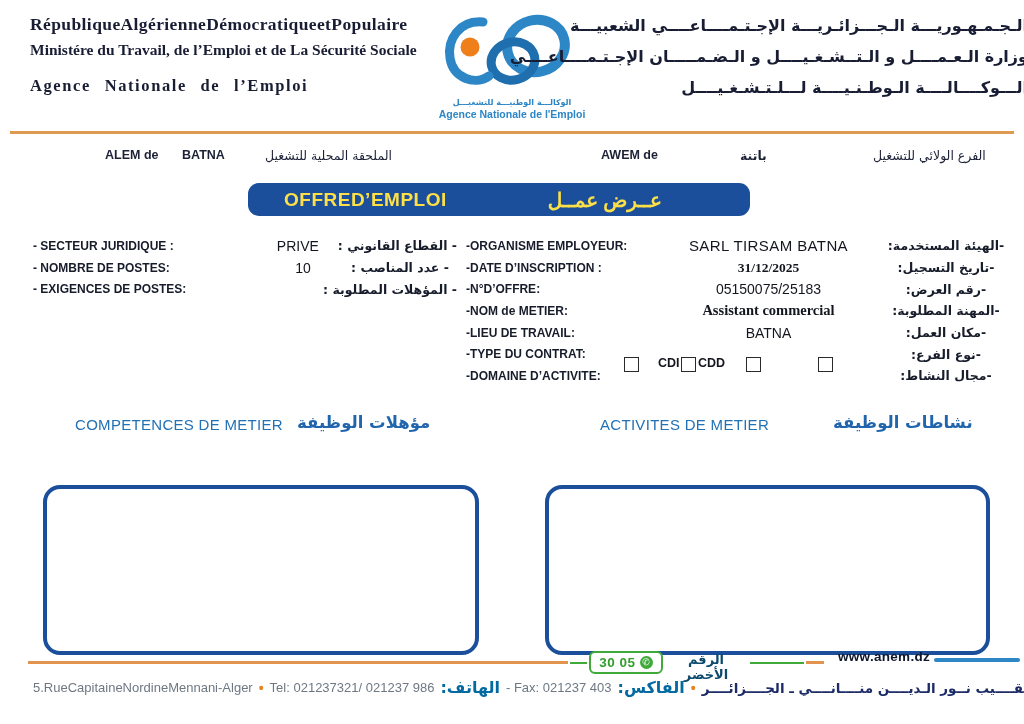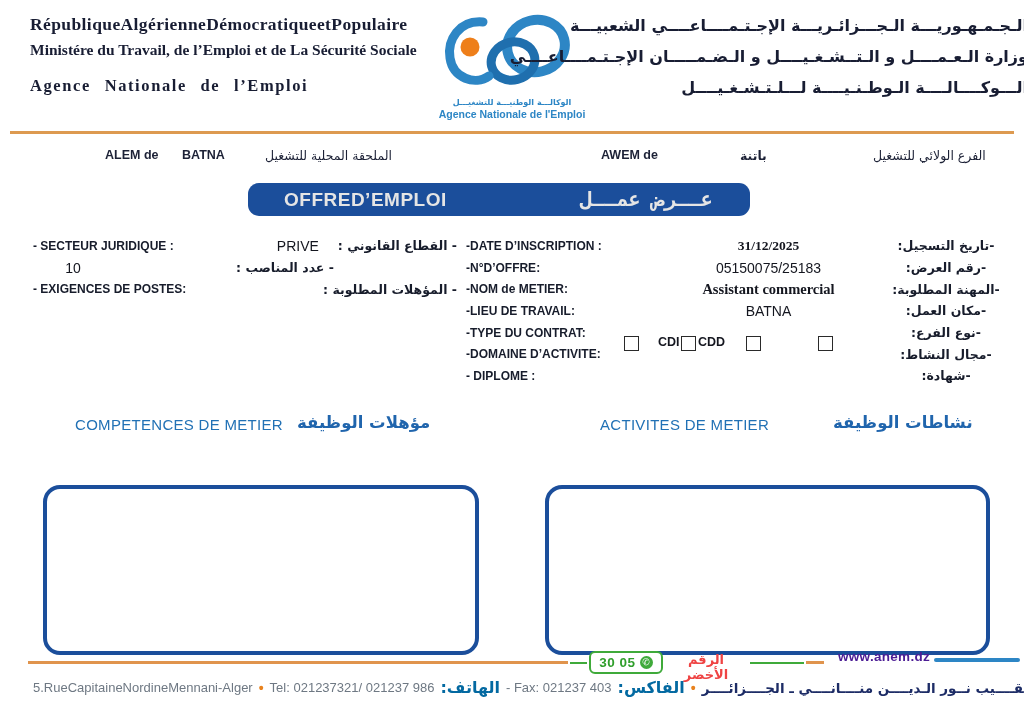--- a/index.html
+++ b/index.html
@@ -27,23 +27,23 @@
   .b-alem{left:105px;font-weight:bold;}
   .b-batna{left:182px;font-weight:600;font-size:13px;}
   .b-alem-ar{left:265px;font-family:"DejaVu Sans",sans-serif;font-size:13.5px;direction:rtl;}
   .b-awem{left:601px;font-weight:bold;}
   .b-batna-ar{left:740px;font-family:"DejaVu Sans",sans-serif;font-weight:bold;font-size:14px;direction:rtl;}
   .b-awem-ar{left:873px;font-family:"DejaVu Sans",sans-serif;font-size:13.5px;direction:rtl;}
 
   
   .title-bar{position:absolute;left:248px;top:183px;width:502px;height:33px;background:#1b4e9b;
              border-radius:11px;display:flex;align-items:center;justify-content:space-between;
-             color:#e5e5e5;font-weight:bold;}
+             color:#fde047;font-weight:bold;}
   .title-fr{margin-left:36px;font-size:19px;letter-spacing:.5px;}
-  .title-ar{margin-right:37px;font-family:Liberation Mono, monospace;font-size:20px;direction:rtl;}
+  .title-ar{margin-right:88px;font-family:Liberation Serif, serif;font-size:20px;direction:rtl;}
 
   
   .form-left{position:absolute;left:33px;top:235px;width:424px;}
   .form-right{position:absolute;left:466px;top:235px;width:545px;}
   .frow{display:flex;align-items:center;height:21.7px;}
   .flabel{font-weight:bold;font-size:12px;color:#171c2b;white-space:nowrap;}
   .form-left .flabel{width:230px;}
   .form-right .flabel{width:170px;}
   .fvalue{flex:1;text-align:center;font-size:13.5px;color:#14161f;}
   .form-left .fvalue{flex:none;width:80px;}
@@ -78,22 +78,22 @@
   .rule-orange-bot{position:absolute;left:28px;top:661px;width:540px;height:3px;background:#e0944d;}
   .rule-orange-stub{position:absolute;left:806px;top:661px;width:18px;height:3px;background:#e0944d;}
   .rule-green-1{position:absolute;left:570px;top:662px;width:17px;height:2px;background:#3faa3a;}
   .rule-green-2{position:absolute;left:750px;top:662px;width:54px;height:2px;background:#3faa3a;}
   .green-badge{position:absolute;left:589px;top:651px;width:70px;height:19px;border:2px solid #3faa3a;
                border-radius:6px;background:#fff;display:flex;align-items:center;justify-content:center;gap:4px;}
   .green-num{color:#2f9e2b;font-weight:bold;font-size:13.5px;letter-spacing:.5px;}
   .phone-dot{width:13px;height:13px;border-radius:50%;background:#3faa3a;color:#fff;font-size:9px;
              line-height:13px;text-align:center;}
   .green-label{position:absolute;left:664px;top:652px;width:84px;text-align:center;
-               font-family:"DejaVu Sans",sans-serif;font-weight:bold;font-size:13px;color:#ef4444;direction:rtl;}
-  .website{position:absolute;left:838px;top:649px;font-size:13.5px;font-weight:600;color:#4c1d95;letter-spacing:.3px;text-align:right;}
+               font-family:"DejaVu Sans",sans-serif;font-weight:bold;font-size:13px;color:#0c4a6e;direction:rtl;}
+  .website{position:absolute;left:838px;top:649px;font-size:13.5px;font-weight:600;color:#0f172a;letter-spacing:.3px;text-align:right;}
   .rule-blue{position:absolute;left:934px;top:658px;width:86px;height:4px;background:#2d86c5;border-radius:2px;}
   .addr-row{position:absolute;left:33px;top:678px;width:975px;display:flex;align-items:center;
             gap:6px;font-size:13px;white-space:nowrap;}
   .addr-gray{color:#6e7883;}
   .addr-navy{color:#0369a1;font-weight:bold;font-family:"DejaVu Sans",sans-serif;font-size:16px;direction:rtl;}
   .addr-ar{color:#1d2c66;font-weight:bold;font-family:"DejaVu Sans",sans-serif;font-size:13.5px;direction:rtl;}
   .bullet{color:#e8821e;font-size:14px;font-weight:bold;}
 </style>
 </head>
 <body>
@@ -139,31 +139,37 @@
     <span class="title-ar">عــرض عمــل</span>
   </div>
 
   <div class="form-left">
     <div class="frow">
       <span class="flabel">- SECTEUR JURIDIQUE :</span>
       <span class="fvalue v-plain14">PRIVE</span>
       <span class="flabel-ar">- القطاع القانوني :</span>
     </div>
     <div class="frow">
+      <span class="flabel">- NOMBRE DE POSTES:</span>
       <span class="fvalue v-plain14">10</span>
       <span class="flabel-ar">- عدد المناصب  :</span>
     </div>
     <div class="frow">
       <span class="flabel">- EXIGENCES DE POSTES:</span>
       <span class="fvalue"></span>
       <span class="flabel-ar">- المؤهلات المطلوبة :</span>
     </div>
   </div>
 
   <div class="form-right">
+    <div class="frow">
+      <span class="flabel">-ORGANISME EMPLOYEUR:</span>
+      <span class="fvalue v-wide">SARL TIRSAM BATNA</span>
+      <span class="flabel-ar">-الهيئة المستخدمة:</span>
+    </div>
     <div class="frow">
       <span class="flabel">-DATE D’INSCRIPTION :</span>
       <span class="fvalue v-serif">31/12/2025</span>
       <span class="flabel-ar">-تاريخ التسجيل:</span>
     </div>
     <div class="frow">
       <span class="flabel">-N°D’OFFRE:</span>
       <span class="fvalue v-plain14">05150075/25183</span>
       <span class="flabel-ar">-رقم العرض:</span>
     </div>
@@ -187,25 +193,20 @@
         <span class="cb cb3"></span>
         <span class="cb cb4"></span>
       </span>
       <span class="flabel-ar">-نوع الفرع:</span>
     </div>
     <div class="frow">
       <span class="flabel">-DOMAINE D’ACTIVITE:</span>
       <span class="fvalue"></span>
       <span class="flabel-ar">-مجال النشاط:</span>
     </div>
-    <div class="frow">
-      <span class="flabel">- DIPLOME :</span>
-      <span class="fvalue"></span>
-      <span class="flabel-ar">-شهادة:</span>
-    </div>
   </div>
 
   <span class="sec sec-comp">COMPETENCES DE METIER</span>
   <span class="sec-ar sec-comp-ar">مؤهلات الوظيفة</span>
   <span class="sec sec-act">ACTIVITES DE METIER</span>
   <span class="sec-ar sec-act-ar">نشاطات الوظيفة</span>
 
   <div class="bigbox box-left"></div>
   <div class="bigbox box-right"></div>
 

